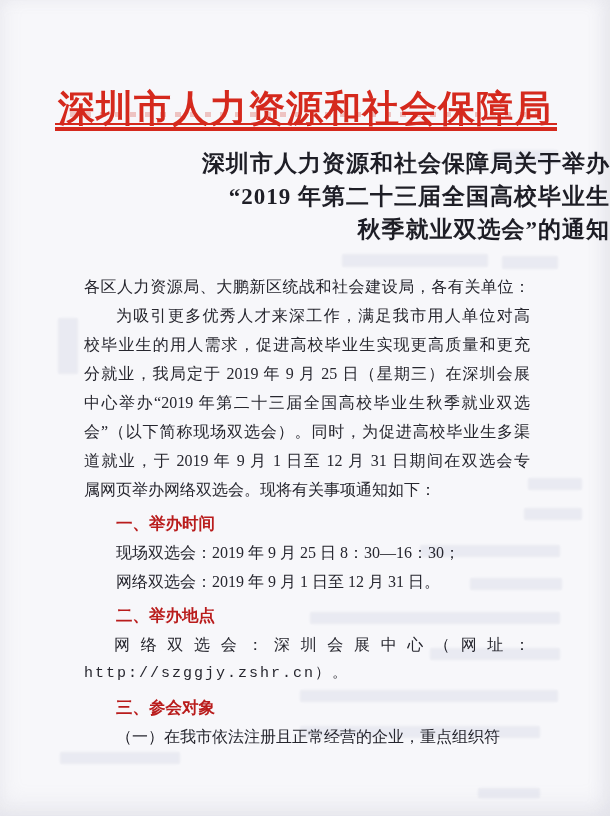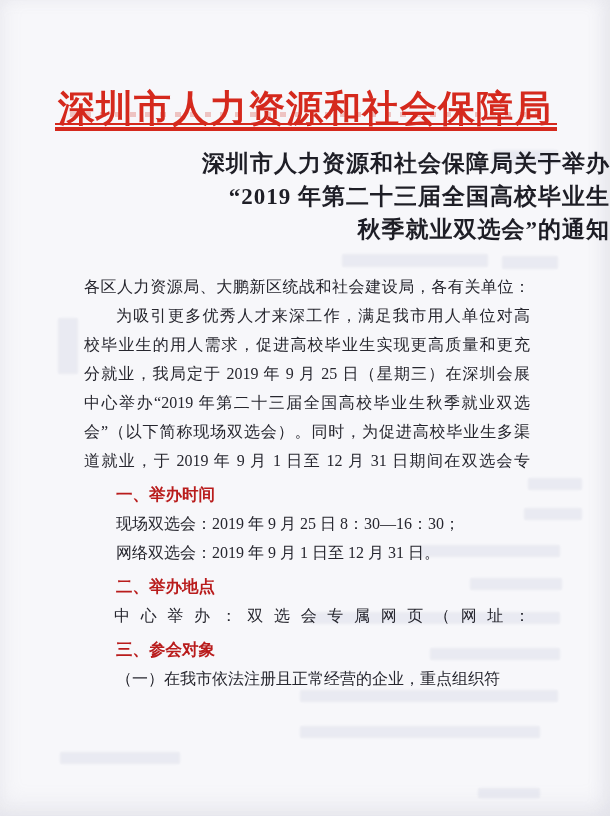--- a/index.html
+++ b/index.html
@@ -112,22 +112,24 @@
   </div>
 
   <div class="body">
     <div class="line fill">各区人力资源局、大鹏新区统战和社会建设局，各有关单位：</div>
     <div class="line fill ind">为吸引更多优秀人才来深工作，满足我市用人单位对高</div>
     <div class="line fill">校毕业生的用人需求，促进高校毕业生实现更高质量和更充</div>
     <div class="line fill">分就业，我局定于 2019 年 9 月 25 日（星期三）在深圳会展</div>
     <div class="line fill">中心举办“2019 年第二十三届全国高校毕业生秋季就业双选</div>
     <div class="line fill">会”（以下简称现场双选会）。同时，为促进高校毕业生多渠</div>
     <div class="line fill">道就业，于 2019 年 9 月 1 日至 12 月 31 日期间在双选会专</div>
+    <div class="line">属网页举办网络双选会。现将有关事项通知如下：</div>
     <div class="line head">一、举办时间</div>
     <div class="line ind">现场双选会：2019 年 9 月 25 日 8：30—16：30；</div>
     <div class="line ind">网络双选会：2019 年 9 月 1 日至 12 月 31 日。</div>
     <div class="line head">二、举办地点</div>
-    <div class="line wide">中心举办：双选会专属网页（网址：</div>
+    <div class="line wide">网络双选会：深圳会展中心（网址：</div>
+    <div class="line url">http://szggjy.zshr.cn）。</div>
     <div class="line head">三、参会对象</div>
     <div class="line ind">（一）在我市依法注册且正常经营的企业，重点组织符</div>
   </div>
 
 </div>
 
 </body></html>

